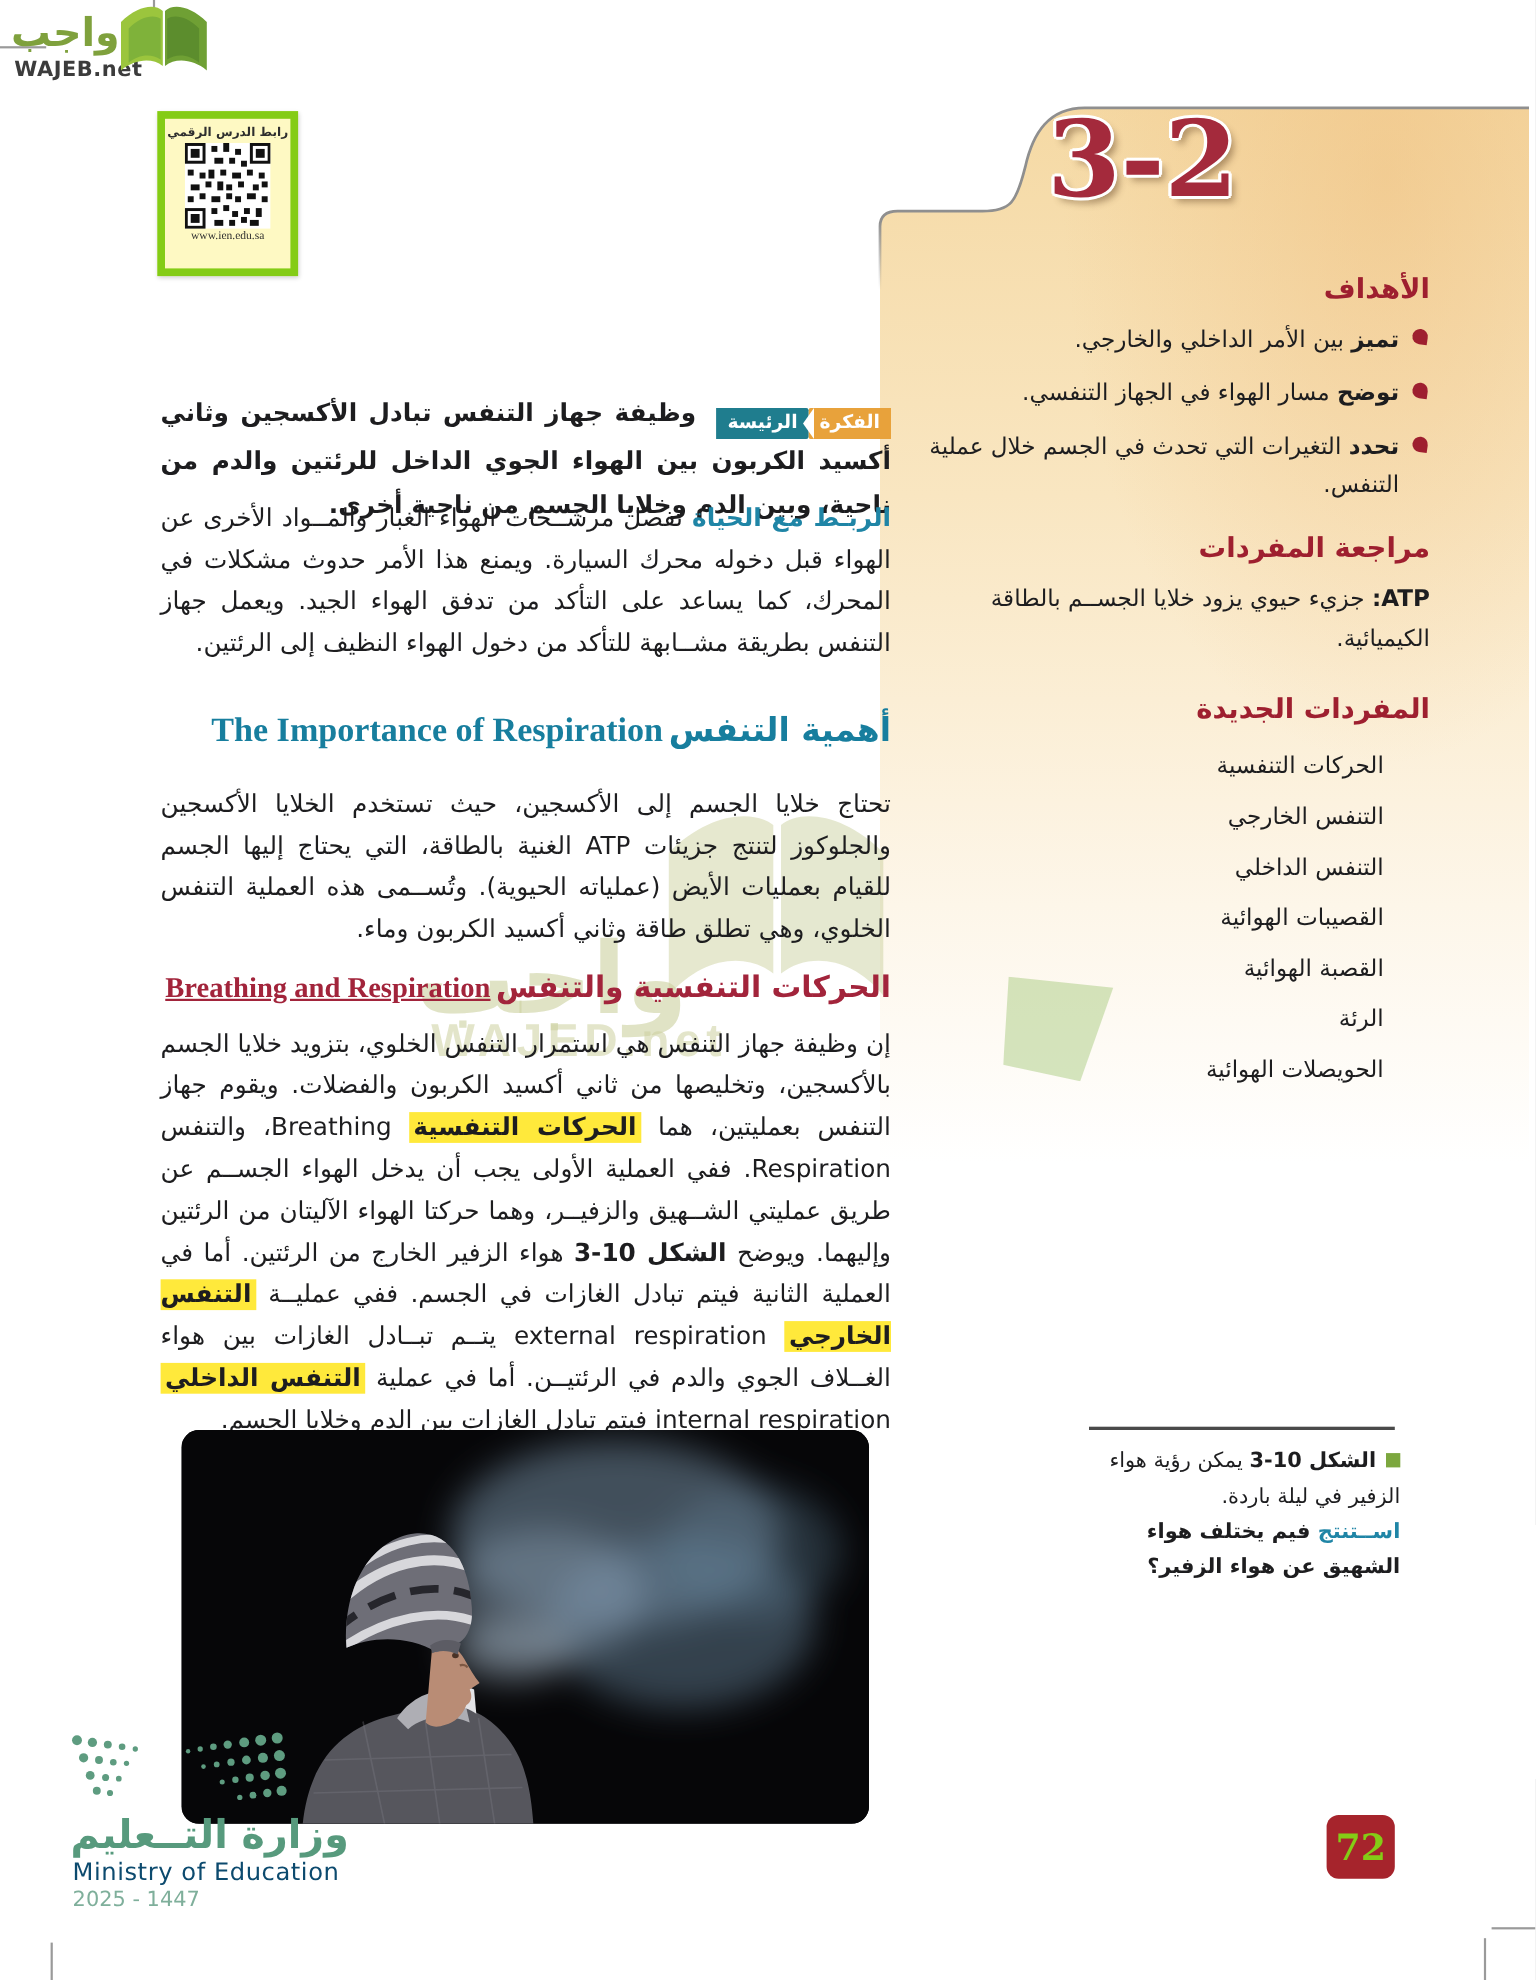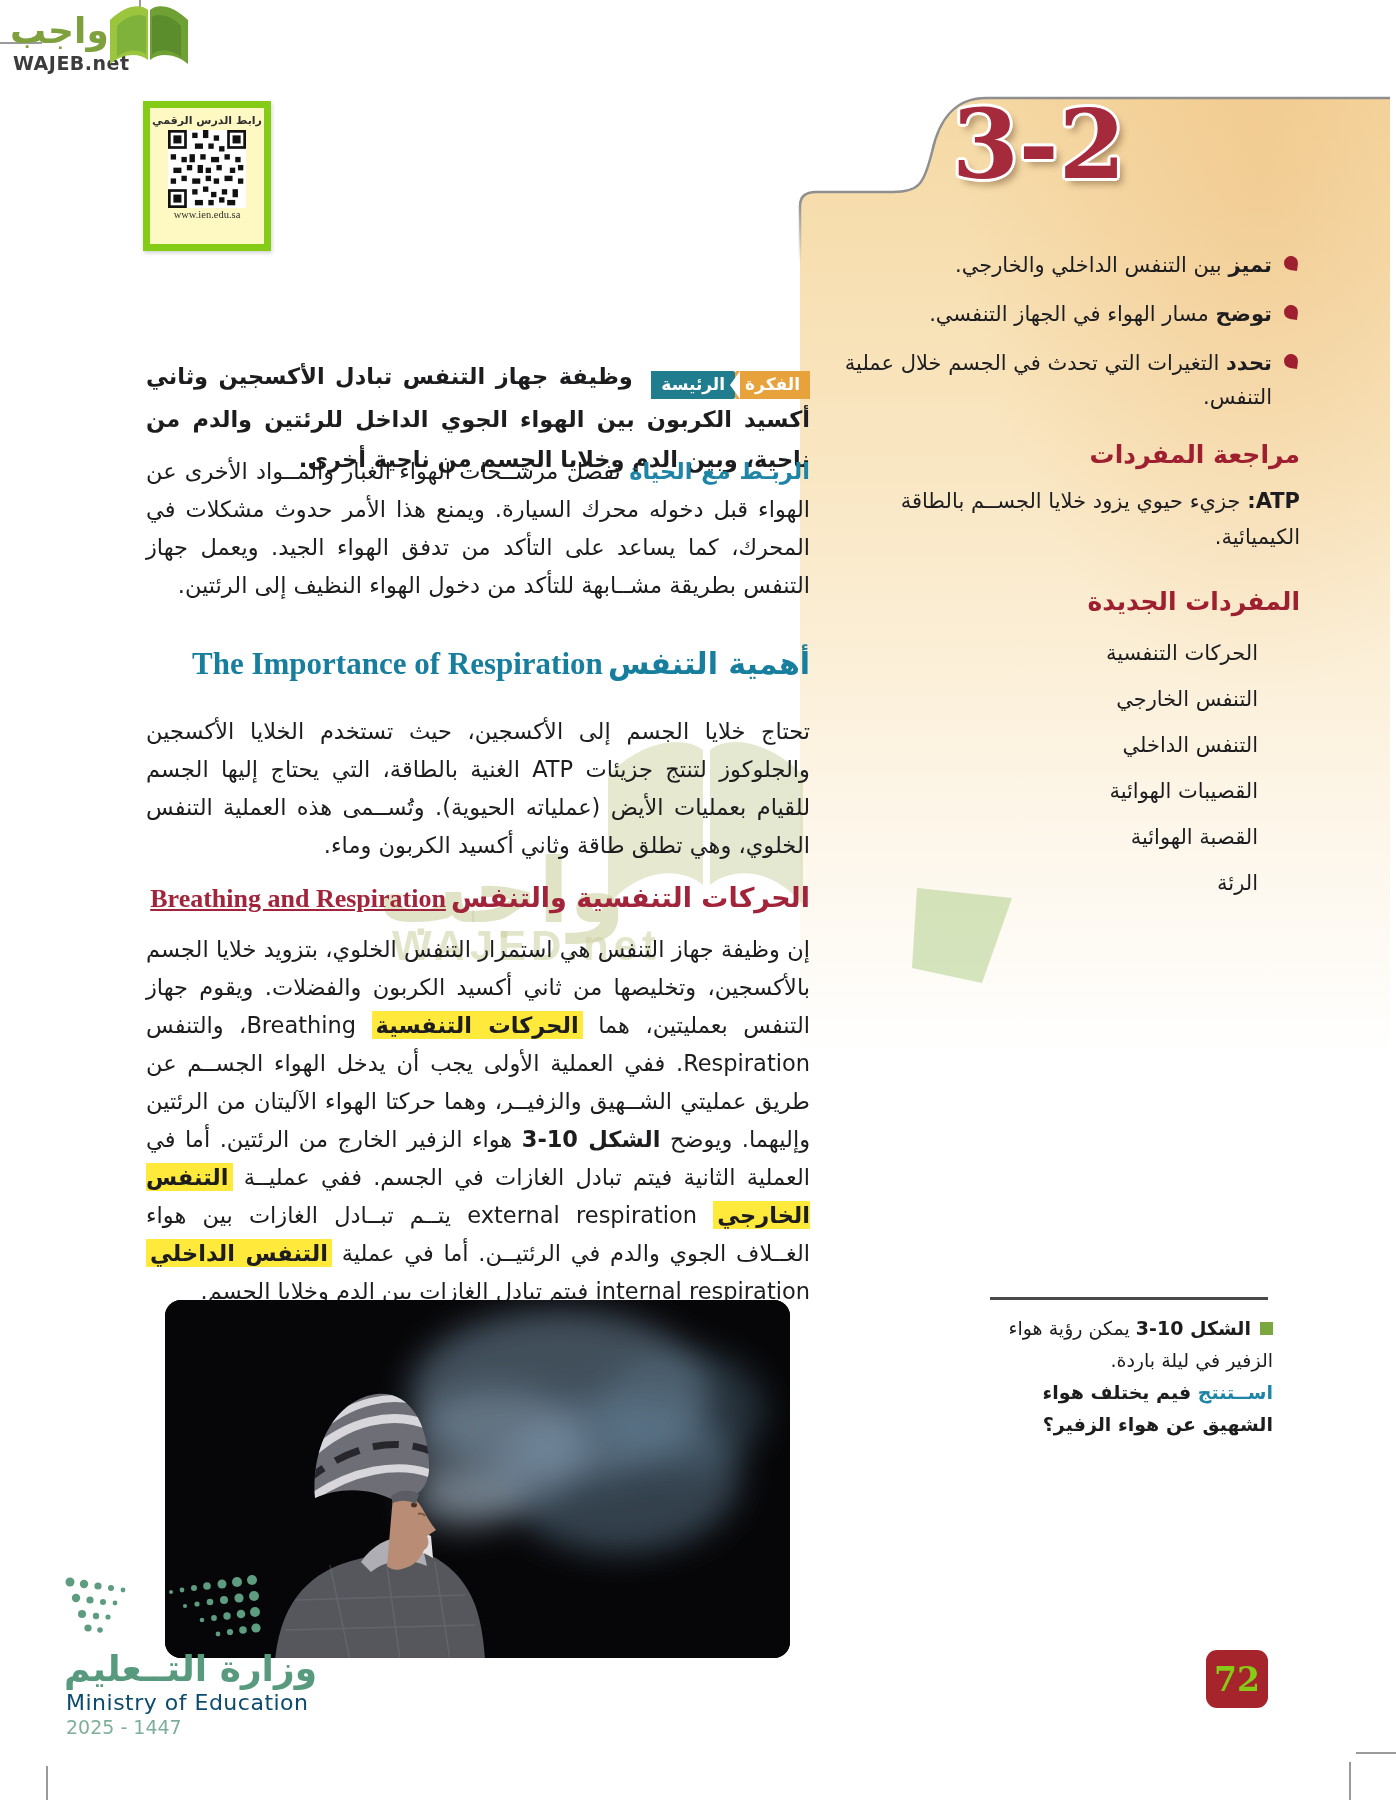--- a/index.html
+++ b/index.html
@@ -188,24 +188,25 @@
   <div class="wm wm-en">WAJED.net</div>
   <svg class="wm" style="left:598px;top:735px;" width="215" height="180" viewBox="0 0 215 180">
     <path d="M10,40 C45,5 85,0 105,15 L105,150 C80,130 40,135 10,170 Z" fill="rgba(206,210,160,0.5)"></path>
     <path d="M205,40 C170,5 130,0 112,15 L112,150 C137,130 177,135 205,170 Z" fill="rgba(198,203,150,0.45)"></path>
   </svg>
   <svg class="wm" style="left:912px;top:888px;" width="105" height="95" viewBox="0 0 105 95">
     <path d="M5,0 L100,10 L70,95 L0,80 Z" fill="rgba(170,204,130,0.5)"></path>
   </svg>
 
   <div class="sidebar-content">
+    <div class="sb-h">الأهداف</div>
     <ul class="objectives">
       <li>
         <span class="obj-bullet"></span>
-        <span class="b">تميز</span><span> بين التنفس الداخلي والخارجي.</span>
+        <span class="b">تميز</span><span> بين الأمر الداخلي والخارجي.</span>
       </li>
       <li>
         <span class="obj-bullet"></span>
         <span class="b">توضح</span><span> مسار الهواء في الجهاز التنفسي.</span>
       </li>
       <li>
         <span class="obj-bullet"></span>
         <span class="b">تحدد</span><span> التغيرات التي تحدث في الجسم خلال عملية التنفس.</span>
       </li>
     </ul>
@@ -214,20 +215,21 @@
       <span class="b">ATP:</span><span> جزيء حيوي يزود خلايا الجســم بالطاقة الكيميائية.</span>
     </p>
     <div class="sb-h mt2">المفردات الجديدة</div>
     <ul class="newvocab">
       <li>الحركات التنفسية</li>
       <li>التنفس الخارجي</li>
       <li>التنفس الداخلي</li>
       <li>القصيبات الهوائية</li>
       <li>القصبة الهوائية</li>
       <li>الرئة</li>
+      <li>الحويصلات الهوائية</li>
     </ul>
   </div>
 
 
   <p class="body main-idea">
     <span class="idea-badge">
         <span class="seg seg-or">الفكرة</span>
         <span class="chev"></span>
         <span class="seg seg-tl">الرئيسة</span>
       </span>

